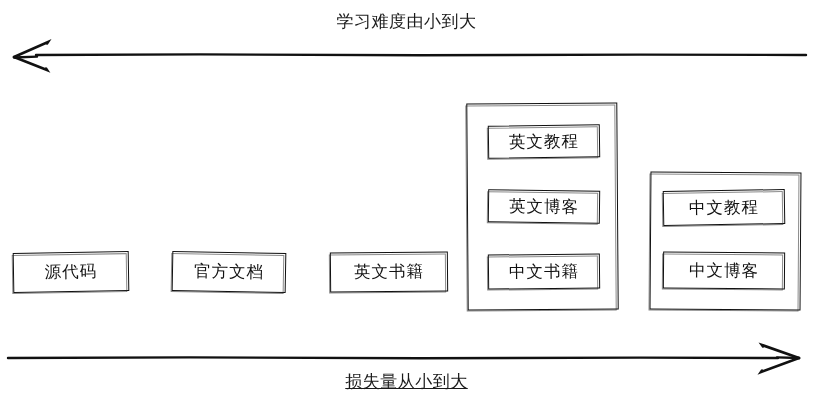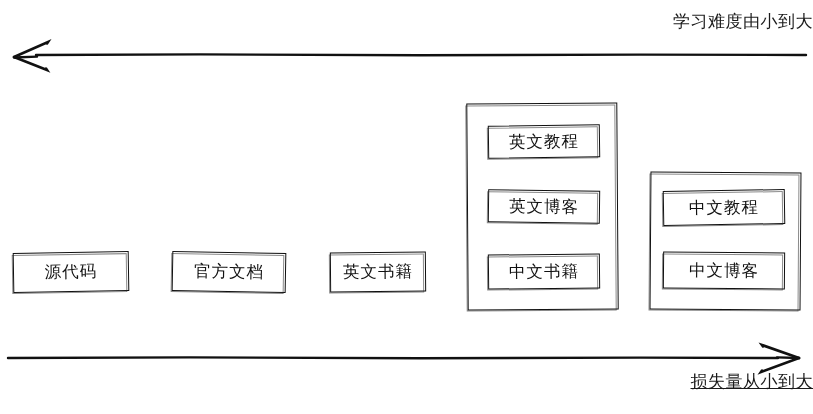--- a/index.html
+++ b/index.html
@@ -24,21 +24,21 @@
     height: 414px;
   }
 
   .axis-label {
     position: absolute;
     font-size: 17px;
     line-height: 20px;
     color: #1a1a1a;
     letter-spacing: 0.5px;
     white-space: nowrap;
-    text-align: right;
+    text-align: center;
   }
   #top-axis-label {
     left: 0;
     top: 12px;
     width: 813px;
   }
   #bottom-axis-label {
     left: 0;
     top: 372px;
     width: 813px;
@@ -98,21 +98,21 @@
     <path d="M 799 358 L 777 357.4" stroke="#111111" stroke-width="2.4" fill="none" stroke-linecap="round"></path>
   </g>
 </svg>
 
 <div class="axis-label" id="top-axis-label">学习难度由小到大</div>
 
 <div class="axis-label" id="bottom-axis-label">损失量从小到大</div>
 
 <div class="node-box sketch" style="left: 13px; top: 252px; width: 116px; height: 40px; transform: rotate(-0.9deg);">源代码</div>
 <div class="node-box sketch" style="left: 172px; top: 252px; width: 114px; height: 40px; transform: rotate(1deg);">官方文档</div>
-<div class="node-box sketch" style="left: 330px; top: 252px; width: 96px; height: 40px; transform: rotate(-0.5deg);">英文书籍</div>
+<div class="node-box sketch" style="left: 330px; top: 252px; width: 118px; height: 40px; transform: rotate(-0.5deg);">英文书籍</div>
 
 <div class="group-box sketch" style="left: 467px; top: 103px; width: 151px; height: 207px; transform: rotate(-0.4deg);"></div>
 <div class="node-box sketch" style="left: 488px; top: 125px; width: 112px; height: 33px; transform: rotate(-0.8deg);">英文教程</div>
 <div class="node-box sketch" style="left: 488px; top: 190px; width: 112px; height: 33px; transform: rotate(0.7deg);">英文博客</div>
 <div class="node-box sketch" style="left: 488px; top: 254px; width: 112px; height: 35px; transform: rotate(-0.6deg);">中文书籍</div>
 
 <div class="group-box sketch" style="left: 650px; top: 172px; width: 151px; height: 138px; transform: rotate(0.4deg);"></div>
 <div class="node-box sketch" style="left: 663px; top: 190px; width: 122px; height: 35px; transform: rotate(-0.9deg);">中文教程</div>
 <div class="node-box sketch" style="left: 663px; top: 252px; width: 122px; height: 37px; transform: rotate(0.5deg);">中文博客</div>
 

